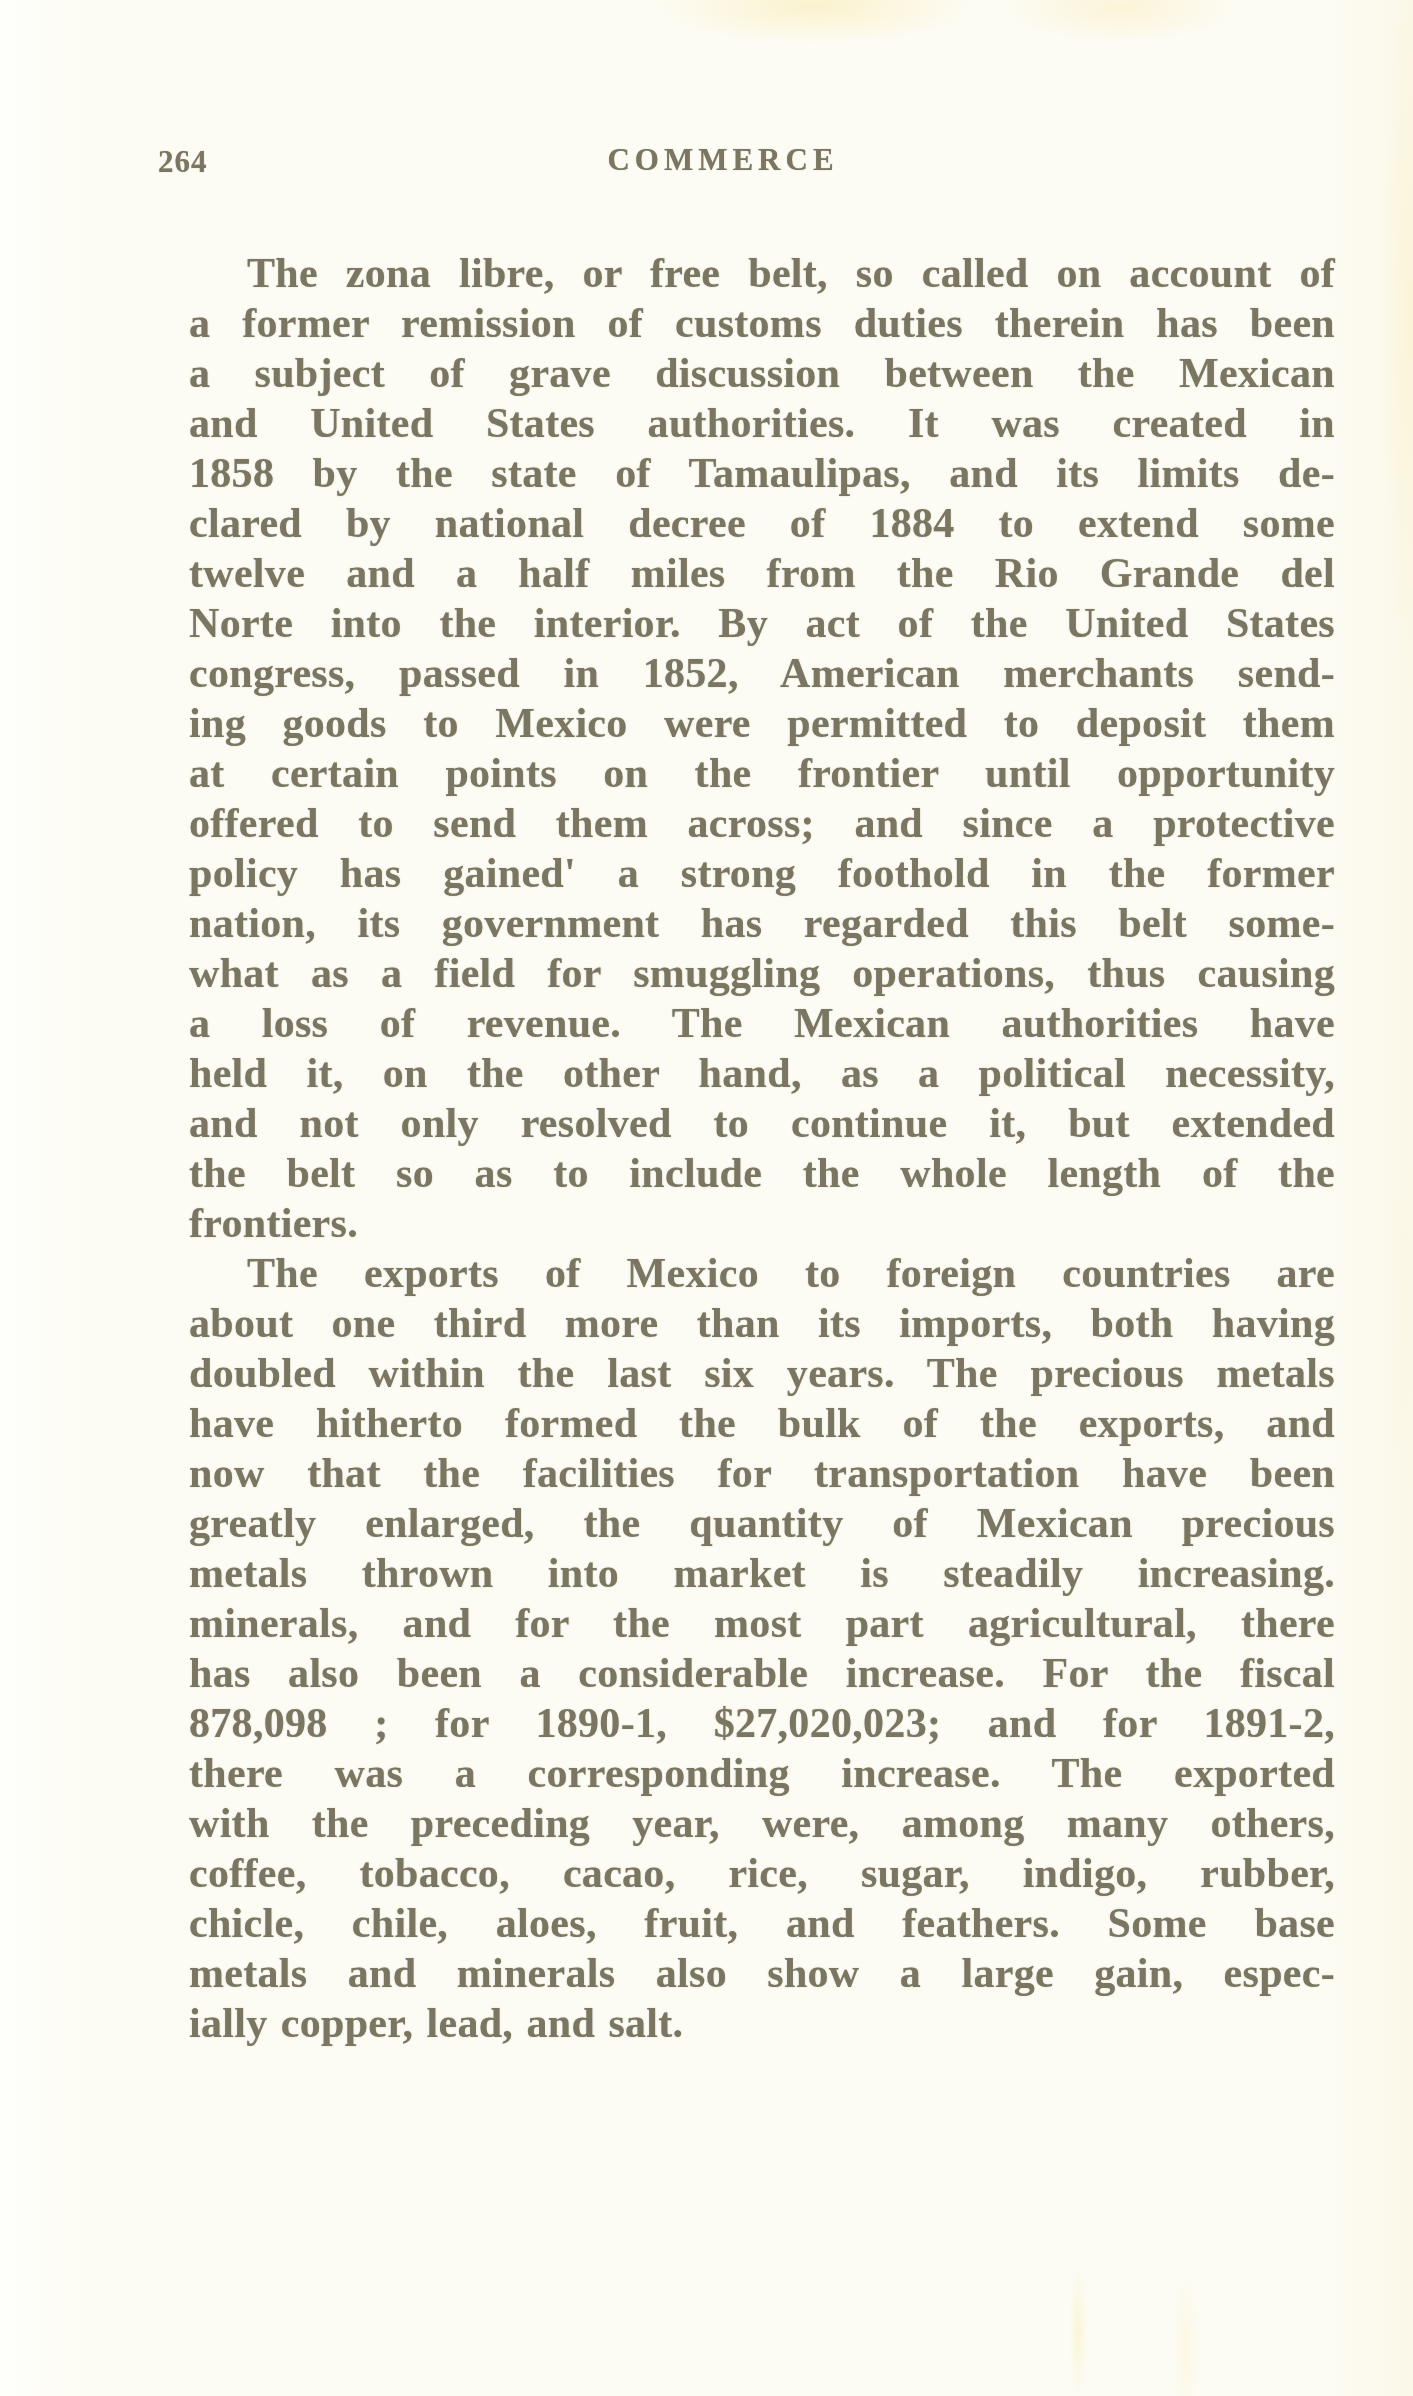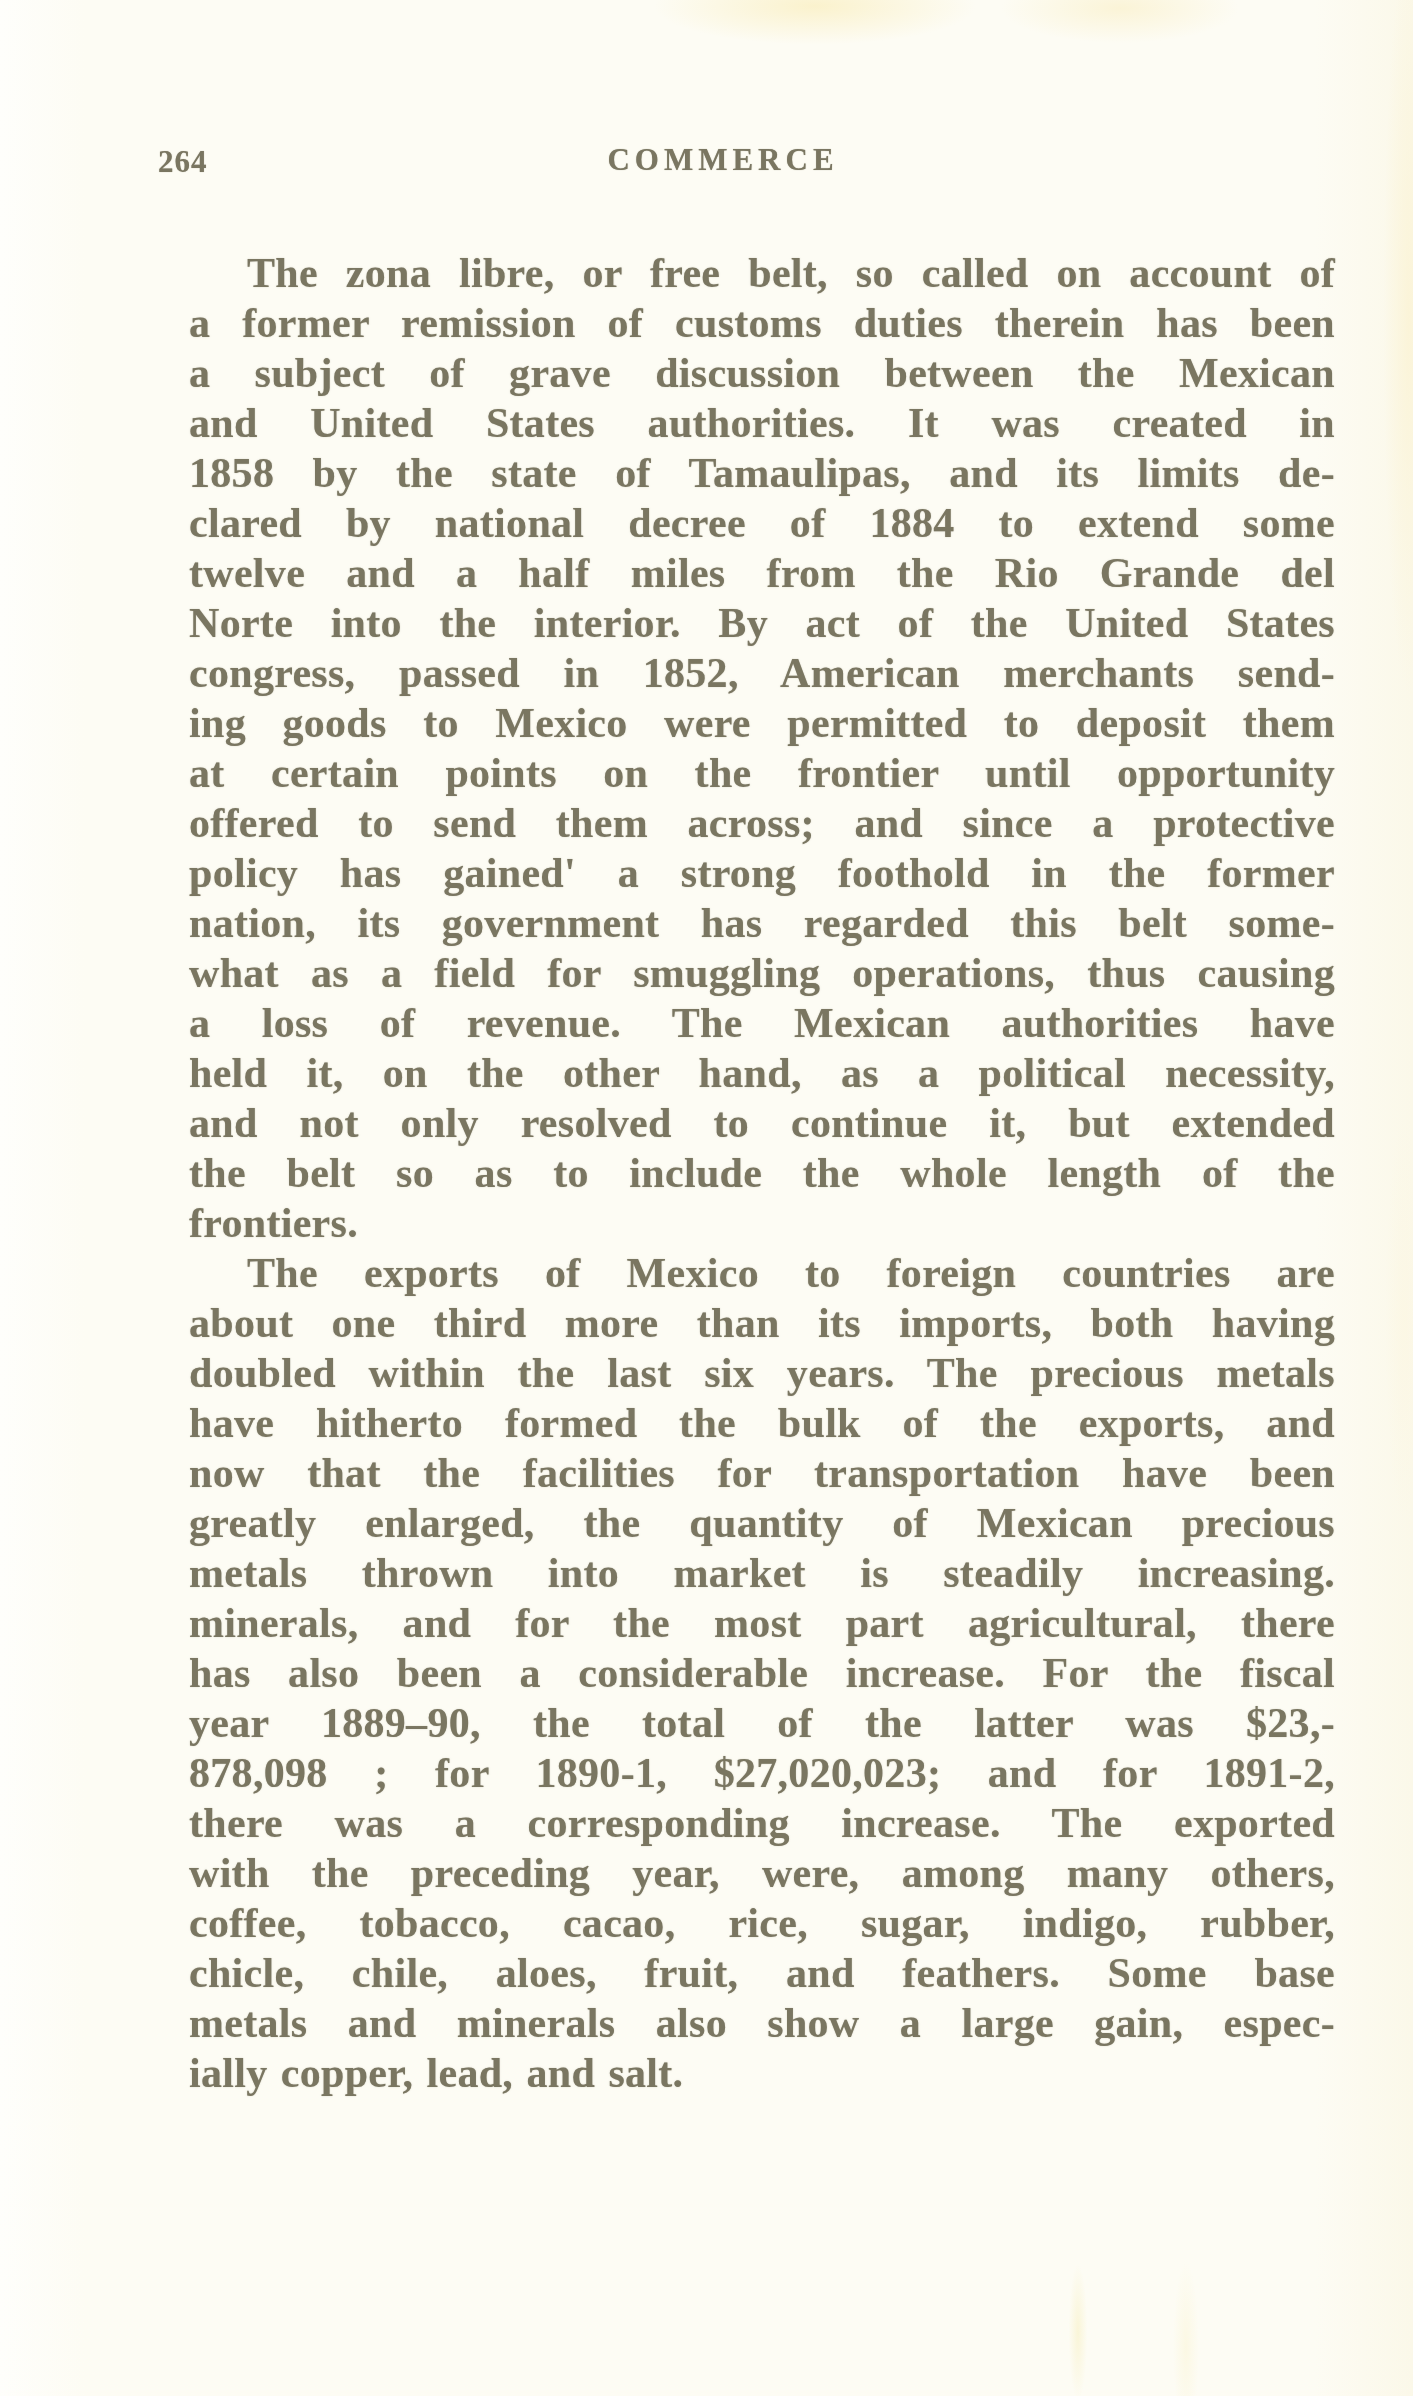--- a/index.html
+++ b/index.html
@@ -106,21 +106,20 @@
       <div>
         <div class="line first">The exports of Mexico to foreign countries are</div>
         <div class="line">about one third more than its imports, both having</div>
         <div class="line">doubled within the last six years.  The precious metals</div>
         <div class="line">have hitherto formed the bulk of the exports, and</div>
         <div class="line">now that the facilities for transportation have been</div>
         <div class="line">greatly enlarged, the quantity of Mexican precious</div>
         <div class="line">metals thrown into market is steadily increasing.</div>
         <div class="line">minerals, and for the most part agricultural, there</div>
         <div class="line">has also been a considerable increase.  For the fiscal</div>
-        <div class="line">year 1889–90, the total of the latter was $23,-</div>
         <div class="line">878,098 ; for 1890-1, $27,020,023; and for 1891-2,</div>
         <div class="line">there was a corresponding increase.  The exported</div>
         <div class="line">with the preceding year, were, among many others,</div>
         <div class="line">coffee, tobacco, cacao, rice, sugar, indigo, rubber,</div>
         <div class="line">chicle, chile, aloes, fruit, and feathers.  Some base</div>
         <div class="line">metals and minerals also show a large gain, espec-</div>
         <div class="line last">ially copper, lead, and salt.</div>
       </div>
     </div>
 </div>

